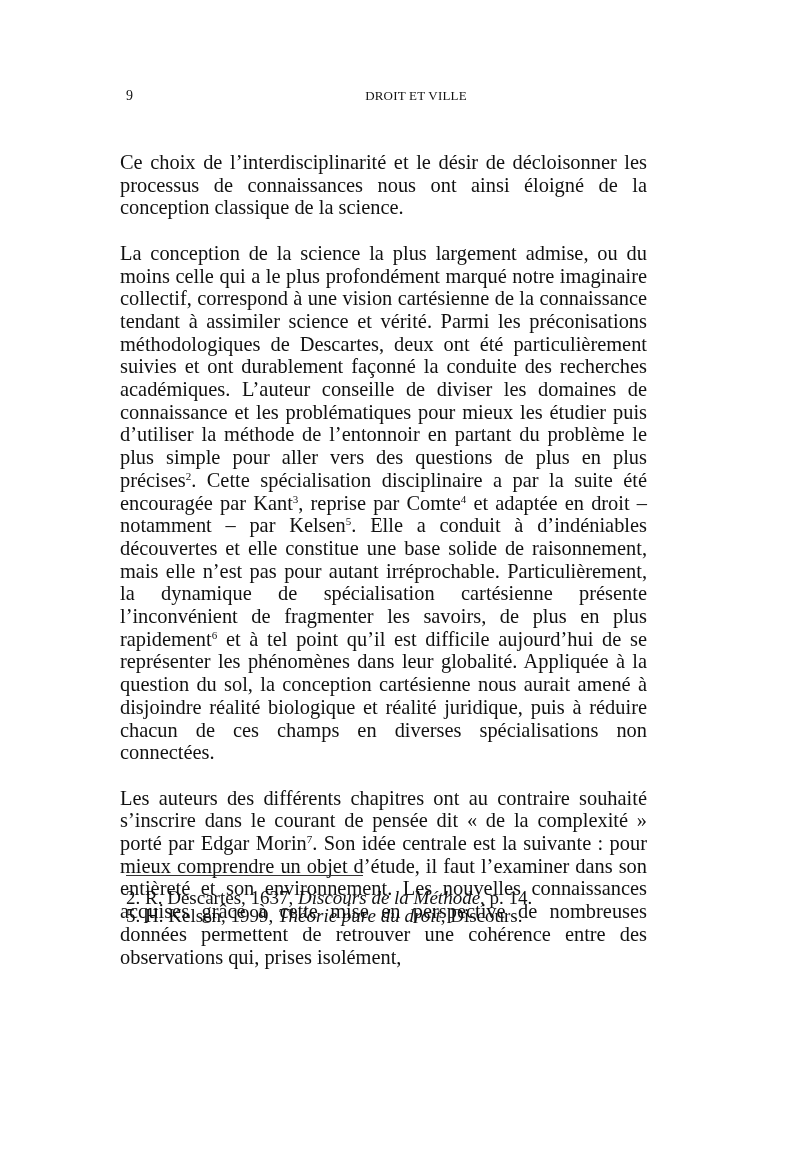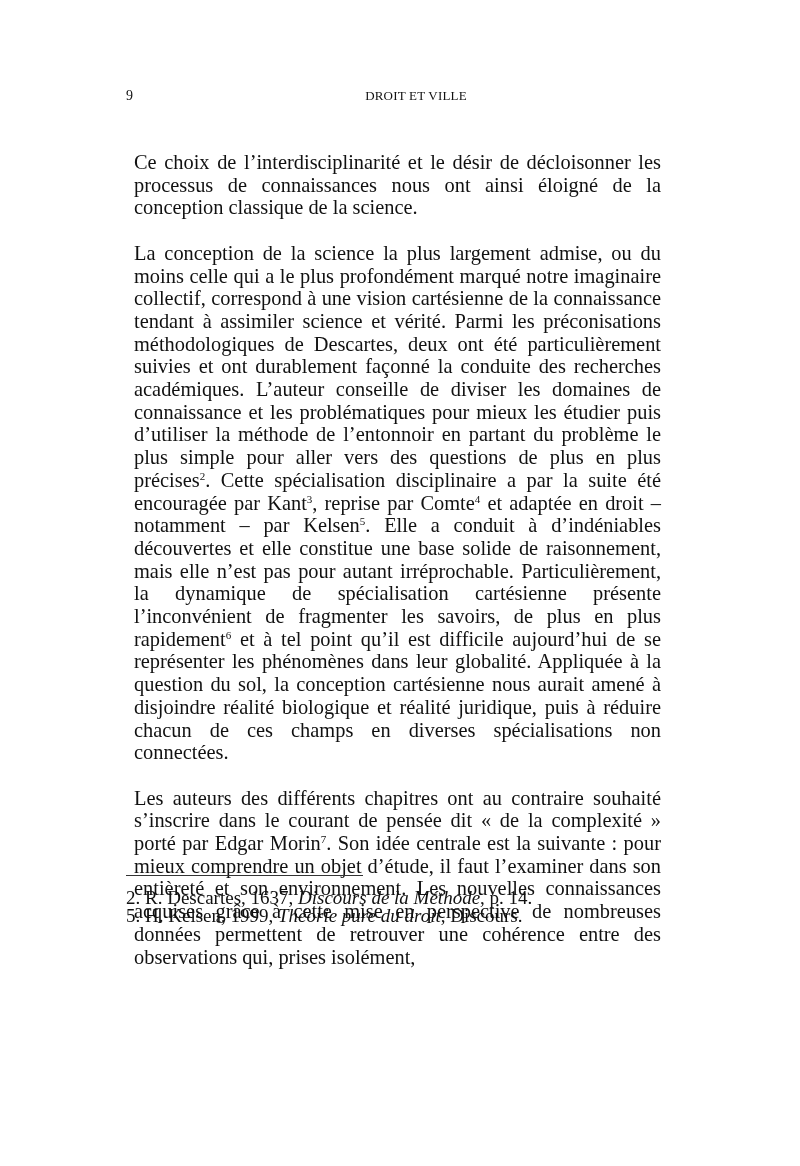--- a/index.html
+++ b/index.html
@@ -1,21 +1,21 @@
 <!DOCTYPE html>
 <html><head>
 <meta charset="utf-8">
 <style>
   html, body { margin: 0; padding: 0; background: #ffffff; }
   body { width: 800px; height: 1166px; position: relative; overflow: hidden;
          font-family: "Liberation Serif", "DejaVu Serif", serif; color: #111; }
   .page-number { position: absolute; left: 126px; top: 88px; font-size: 14px; }
   .running-head { position: absolute; left: 16px; width: 800px; text-align: center; top: 88px;
                   font-size: 13px; letter-spacing: 0.2px; }
-  .body-text { position: absolute; left: 134px; top: 151px; width: 527px; }
+  .body-text { position: absolute; left: 120px; top: 151px; width: 527px; }
   .body-text p { margin: 0 0 22.7px 0; font-size: 20.4px; line-height: 22.7px;
                  text-align: justify; text-align-last: left; hyphens: none; }
   .body-text sup { font-size: 11px; line-height: 0; vertical-align: 7px; }
   .fn-rule { position: absolute; left: 126px; top: 875px; width: 237px; height: 0;
              border-top: 1.3px solid #333; }
   .footnotes { position: absolute; left: 126px; top: 889px; width: 526px; }
   .footnotes p { margin: 0; font-size: 19px; line-height: 18.4px; text-align: justify; text-align-last: left; }
   .footnotes i { font-style: italic; }
 </style>
 </head>

